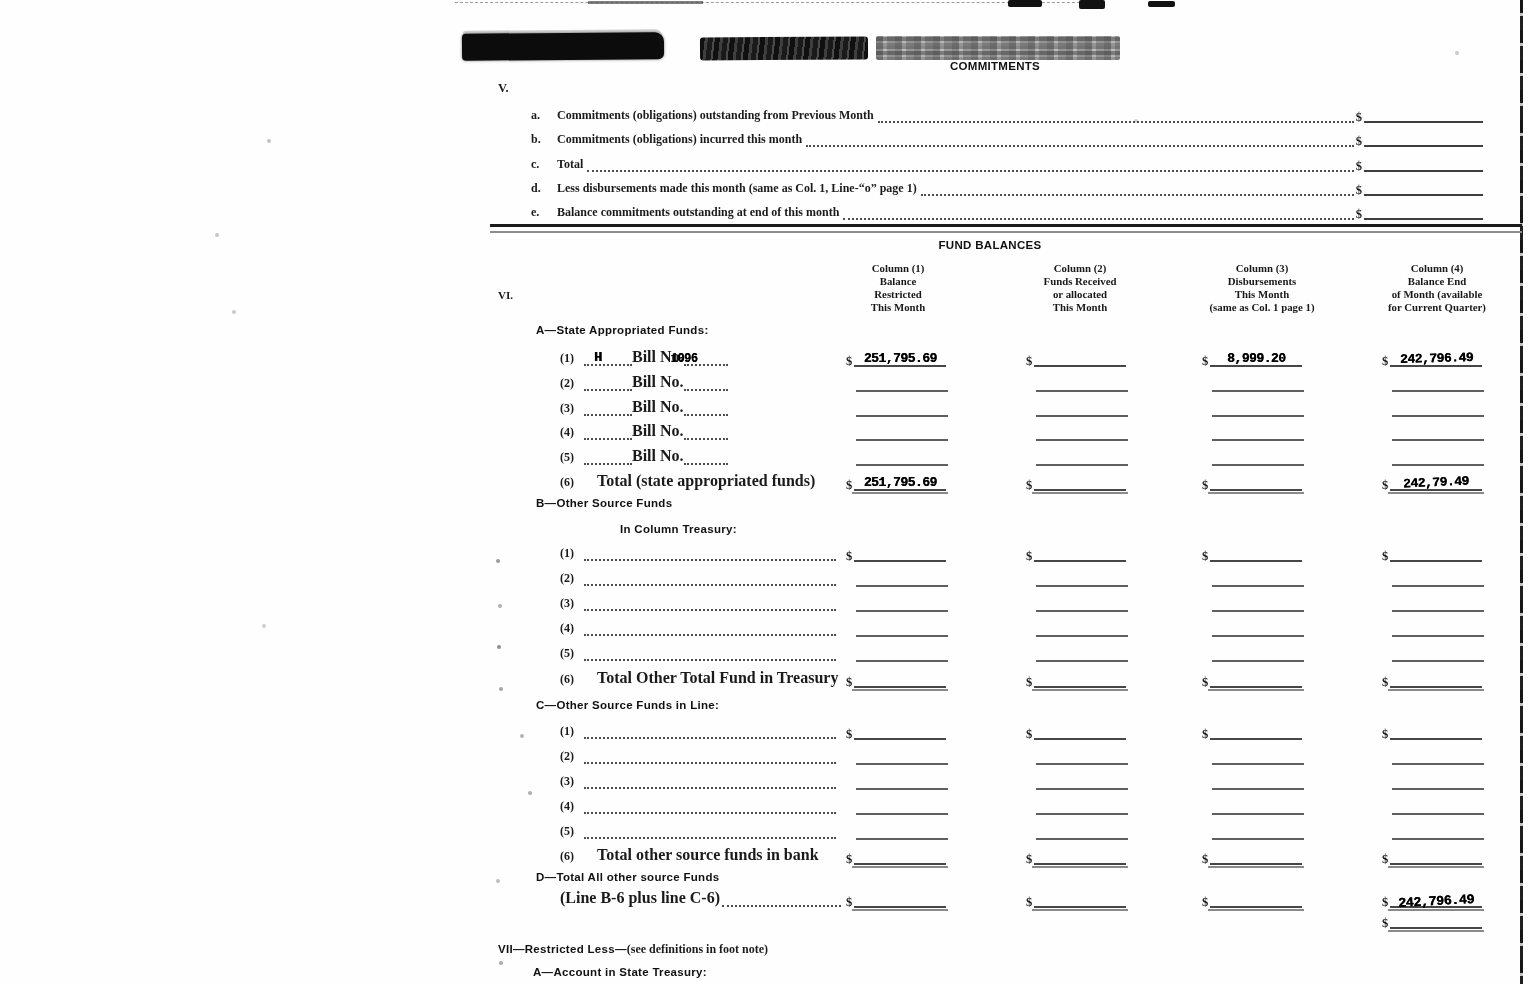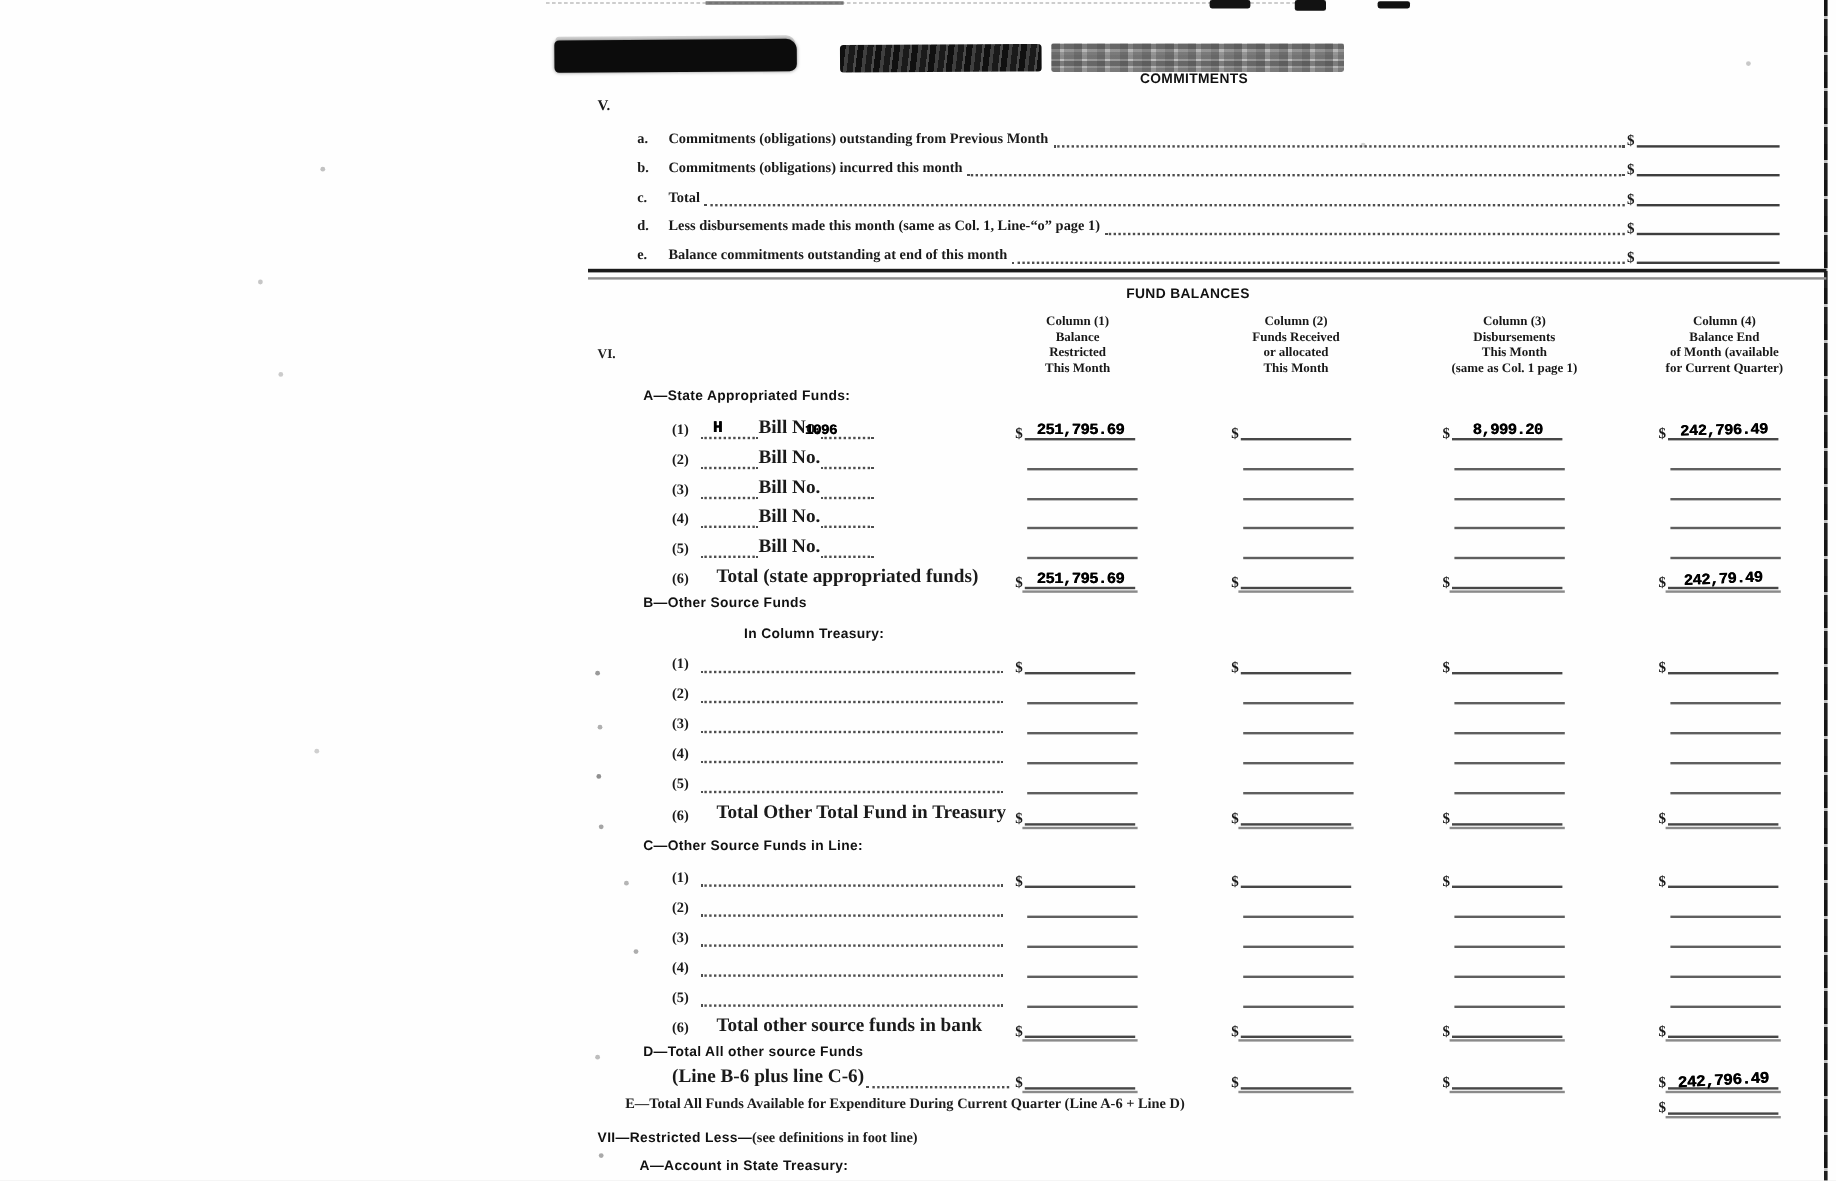--- a/index.html
+++ b/index.html
@@ -525,24 +525,23 @@
   <div class="amt" style="left:1202px;top:891px">
     <span class="ds">$</span>
       <span class="aline dbl"></span>
   </div>
   <div class="amt" style="left:1382px;top:891px">
     <span class="ds">$</span>
       <span class="aline dbl"></span>
   </div>
 
   <div class="abs typed" style="left:1398px;top:894px;font-size:13.5px;transform:rotate(-3deg)">242,796.49</div>
-  <div class="abs serifB" style="left:521px;top:912px;white-space:nowrap">E—Total All Funds Available for Expenditure During Current Quarter (Line A-6 + Line D)</div>
   <div class="amt" style="left:1382px;top:912px">
     <span class="ds">$</span>
     <span class="aline dbl"></span>
   </div>
 
   <div class="abs" style="left:498px;top:939px;white-space:nowrap">
-    <span class="sansH">VII—Restricted Less—</span><span class="serifB">(see definitions in foot line)</span>
+    <span class="sansH">VII—Restricted Less—</span><span class="serifB">(see definitions in foot note)</span>
   </div>
   <div class="abs sansH" style="left:533px;top:966px">A—Account in State Treasury:</div>
 
 </div>
 
 </body></html>

